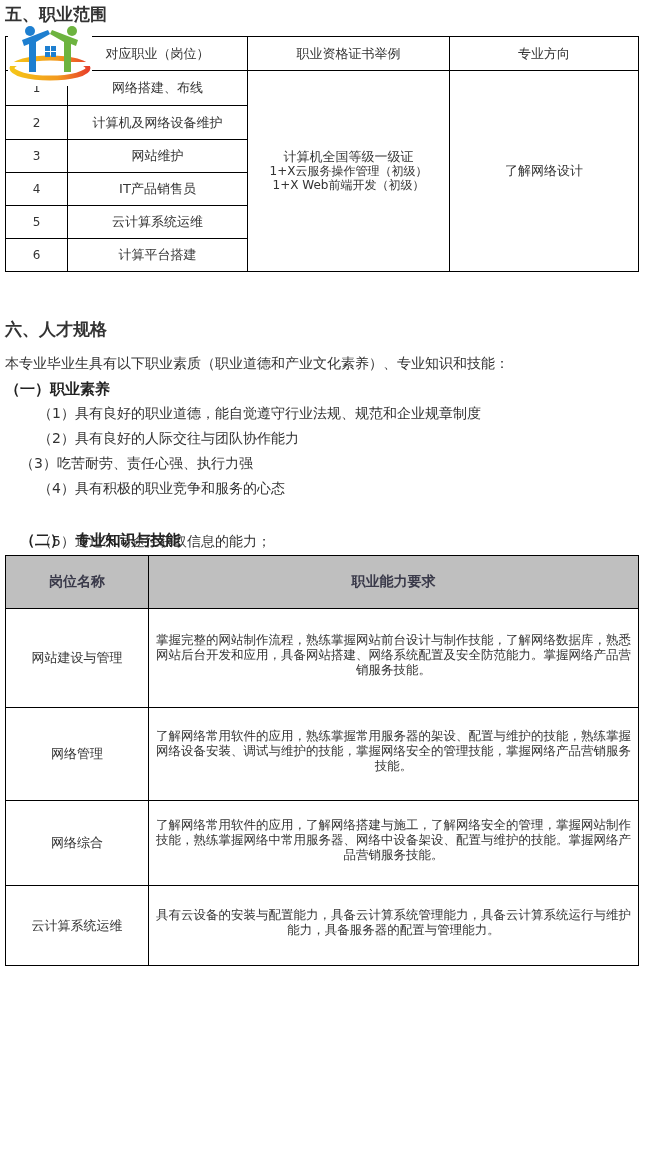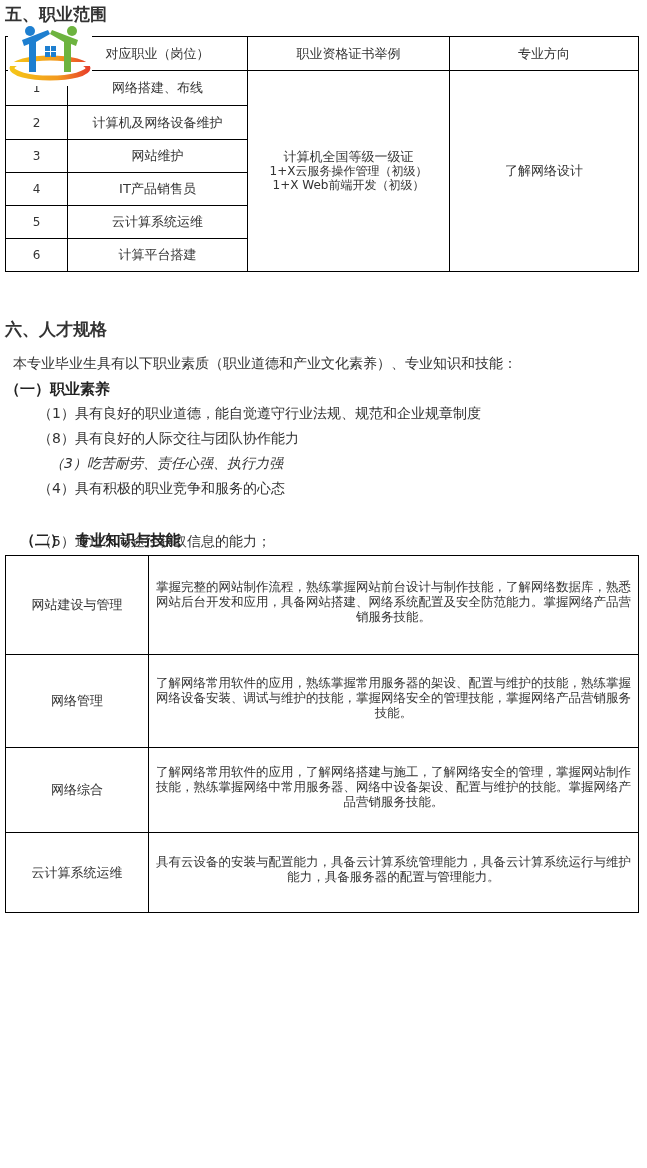--- a/index.html
+++ b/index.html
@@ -99,37 +99,41 @@
     <path d="M70 16 L44 6 L42 10 L56 18 L56 48 L63 48 L63 20 L68 22 Z" fill="#6db33f"></path>
 
     <rect x="37" y="22" width="5" height="5" fill="#1e7fd0"></rect>
     <rect x="43" y="22" width="5" height="5" fill="#1e7fd0"></rect>
     <rect x="37" y="28" width="5" height="5" fill="#1e7fd0"></rect>
     <rect x="43" y="28" width="5" height="5" fill="#1e7fd0"></rect>
   </svg>
 </div>
 
 <div class="abs h-section" style="left:5px; top:318px;">六、人才规格</div>
-<div class="abs para" style="left:13px; top:355px;">本专业毕业生具有以下职业素质（职业道德和产业文化素养）、专业知识和技能：</div>
+<div class="abs para" style="left:5px; top:355px;">本专业毕业生具有以下职业素质（职业道德和产业文化素养）、专业知识和技能：</div>
 <div class="abs sub-head" style="left:5px; top:380px;">（一）职业素养</div>
 
 <div class="abs item" style="left:38px; top:405px;">（1）具有良好的职业道德，能自觉遵守行业法规、规范和企业规章制度</div>
-<div class="abs item" style="left:38px; top:430px;">（8）具有良好的人际交往与团队协作能力</div>
-<div class="abs item" style="left:50px; top:455px;font-style:italic;">（3）吃苦耐劳、责任心强、执行力强</div>
+<div class="abs item" style="left:38px; top:430px;">（2）具有良好的人际交往与团队协作能力</div>
+<div class="abs item" style="left:20px; top:455px;">（3）吃苦耐劳、责任心强、执行力强</div>
 <div class="abs item" style="left:38px; top:480px;">（4）具有积极的职业竞争和服务的心态</div>
 <div class="abs item" style="left:38px; top:505px;margin-top:28px;">（5）通过不同途径获取信息的能力；</div>
 
 <div class="abs sub-head" style="left:20px; top:531px; white-space:pre;">（二）  专业知识与技能</div>
 
 <table id="t2">
   <colgroup>
       <col style="width:143px">
       <col style="width:490px">
     </colgroup>
   <tbody>
+      <tr>
+    <th>岗位名称</th>
+    <th>职业能力要求</th>
+  </tr>
   <tr style="height:99px">
     <td class="role">网站建设与管理</td>
     <td class="req">掌握完整的网站制作流程，熟练掌握网站前台设计与制作技能，了解网络数据库，熟悉网站后台开发和应用，具备网站搭建、网络系统配置及安全防范能力。掌握网络产品营销服务技能。</td>
   </tr>
   <tr style="height:93px">
     <td class="role">网络管理</td>
     <td class="req">了解网络常用软件的应用，熟练掌握常用服务器的架设、配置与维护的技能，熟练掌握网络设备安装、调试与维护的技能，掌握网络安全的管理技能，掌握网络产品营销服务技能。</td>
   </tr>
   <tr style="height:85px">
     <td class="role">网络综合</td>

